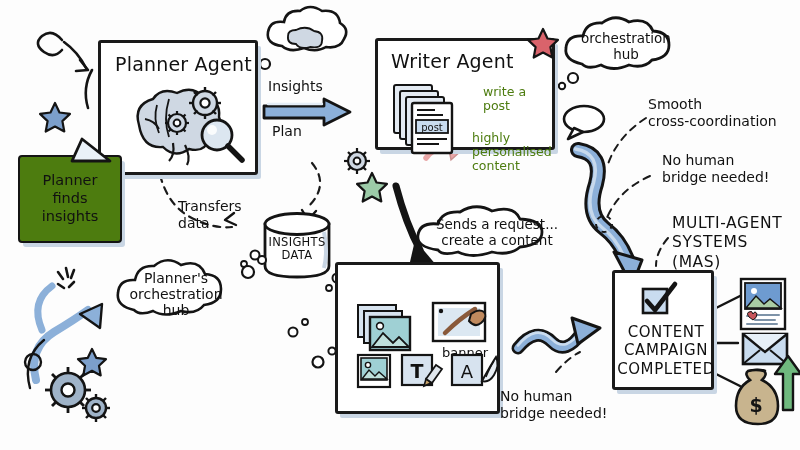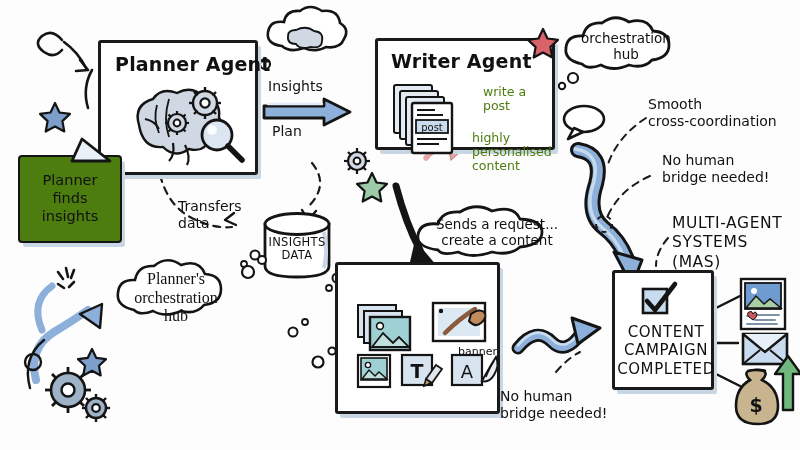--- a/index.html
+++ b/index.html
@@ -14,37 +14,36 @@
   
   .agentbox {
     background: #ffffff;
     border: 3px solid #1a1a1a;
     border-radius: 3px;
     box-shadow: 4px 5px 0 -1px #c9d6e4;
   }
   .agent-title {
     font-size: 19px; color: #111; letter-spacing: .2px;
     white-space: nowrap;
-    font-weight: bold;
   }
   .small-label { font-size: 12.5px; color: #4d7c0f; line-height: 1.12; }
 
   
   .callout {
     background: #4d7c0f;
     border: 2.8px solid #141414;
     border-radius: 4px;
     box-shadow: 4px 5px 0 -1px #c9d6e4;
     display:flex; align-items:center; justify-content:center;
     text-align:center; font-size: 14.5px; line-height:1.22; color:#111;
   }
 
   
   .anno { font-size: 14px; color: #111; line-height: 1.2; white-space: pre-line; }
-  .anno-sm { font-size: 16px; font-family: Liberation Serif, serif; }
+  .anno-sm { font-size: 14px; }
   .mas { font-size: 15.5px; letter-spacing: .6px; color:#111; line-height:1.25; }
 
   
   .resultbox {
     background:#fff; border:3px solid #1a1a1a; border-radius:3px;
     box-shadow: 4px 5px 0 -1px #c9d6e4;
   }
   .result-text { font-size:15px; letter-spacing:.6px; line-height:1.22; color:#111; }
 
   
@@ -340,21 +339,21 @@
       <path d="M16,44 l11,-14 l10,10 l6,-6 l10,10 z" fill="#BFE0DC" stroke="#141414" stroke-width="1.8"></path>
     </svg>
 
     <svg class="abs" style="left:93px;top:36px;width:58px;height:44px">
       <rect x="2" y="2" width="52" height="38" fill="#fff" stroke="#141414" stroke-width="2.4"></rect>
       <rect x="7" y="7" width="42" height="28" fill="#DCE8F2" stroke="none"></rect>
       <path d="M14,32 q14,-14 30,-24" stroke="#8A5A3B" stroke-width="4.5" stroke-linecap="round" fill="none"></path>
       <path d="M40,13 q8,-6 13,-2 q4,5 -3,11 q-6,5 -12,-2 z" fill="#C08A5E" stroke="#141414" stroke-width="2"></path>
       <circle cx="10" cy="10" r="2.2" fill="#141414"></circle>
     </svg>
-    <div class="abs" style="left:120px;top:80px;font-size:11px;color:#111">banner</div>
+    <div class="abs" style="left:104px;top:80px;font-size:13px;color:#111">banner</div>
 
     <svg class="abs" style="left:18px;top:88px;width:36px;height:36px">
       <rect x="2" y="2" width="32" height="32" fill="#fff" stroke="#141414" stroke-width="2.2"></rect>
       <rect x="5" y="5" width="26" height="22" fill="#9FD0D4" stroke="#141414" stroke-width="1.6"></rect>
       <circle cx="12" cy="12" r="2.6" fill="#fff" stroke="#141414" stroke-width="1.4"></circle>
       <path d="M6,26 l7,-9 l6,6 l4,-4 l8,7 z" fill="#BFE0DC" stroke="#141414" stroke-width="1.4"></path>
     </svg>
     <svg class="abs" style="left:62px;top:88px;width:40px;height:40px">
       <rect x="2" y="2" width="30" height="30" fill="#D7E3EF" stroke="#141414" stroke-width="2.2"></rect>
       <text x="17" y="25" font-size="19" text-anchor="middle" fill="#111" font-family="DejaVu Sans, sans-serif" font-weight="bold">T</text>

